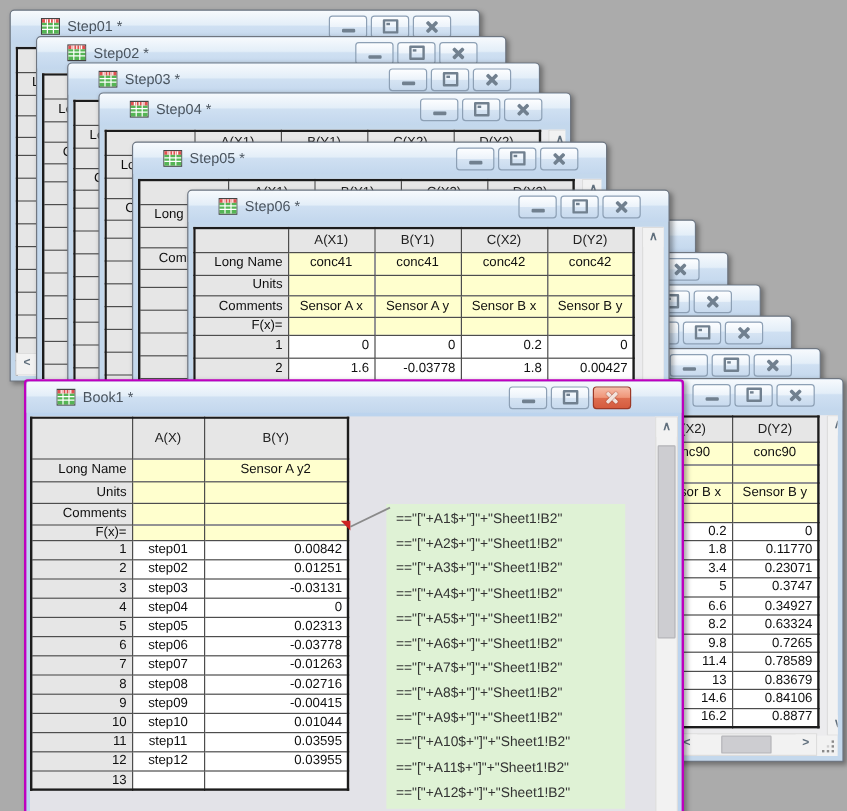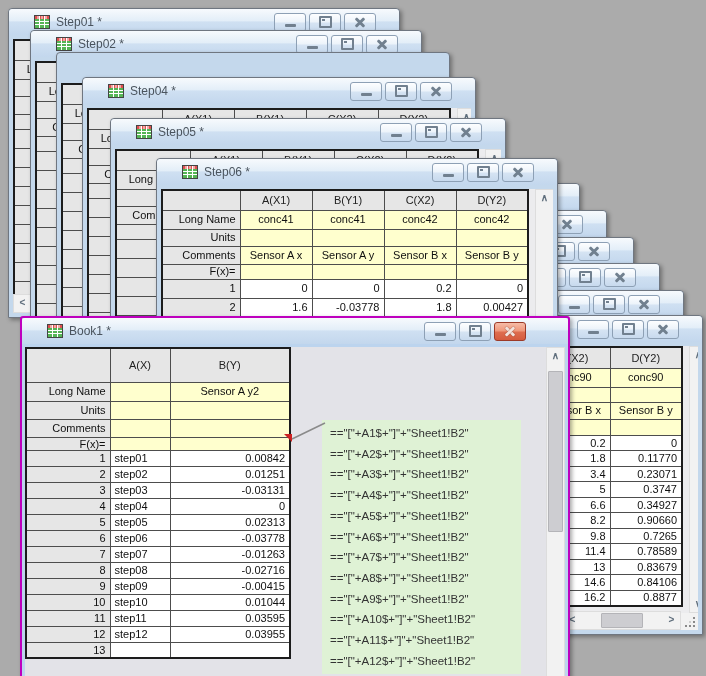--- a/index.html
+++ b/index.html
@@ -29,21 +29,21 @@
   .win.active .wbody{left:3px;right:3px;top:29px;bottom:3px;background:#E3E3E8;}
   table.sheet{border-collapse:collapse;table-layout:fixed;font-size:11px;color:#101010;
     background:#fff;position:absolute;left:0;top:0;}
   table.sheet td{border:1px solid #4D4D4D;padding:0 4px;overflow:hidden;white-space:nowrap;
     font-size:11px;line-height:1.1;}
   table.sheet{border:2px solid #1C1C1C;}
   td.ch{background:#E6E6E6;text-align:center;color:#222;}
   td.rh{background:#E6E6E6;text-align:right;}
   td.lab{background:#FFFFCE;text-align:center;}
   td.data{background:#FFFFFF;text-align:right;}
-  td.data.left{text-align:left;}
+  td.data.left{text-align:center;}
   .vscroll{position:absolute;top:0;width:17px;background:#F2F2F2;border:1px solid #DDDDDD;}
   .hscroll{position:absolute;height:17px;bottom:0;background:#F2F2F2;border:1px solid #DDDDDD;
     display:flex;}
   .sbtn{width:17px;height:16px;flex:0 0 auto;color:#606F7D;font-size:10px;font-weight:bold;
     text-align:center;line-height:15px;background:#F2F2F2;}
   .sthumb{position:absolute;background:#CDCDD1;border:1px solid #B4B4B8;border-radius:1px;}
   .tabarea{position:absolute;height:17px;bottom:0;left:0;background:#D8D8D8;border-top:1px solid #9a9a9a;}
   .corner{position:absolute;right:0;bottom:0;width:17px;height:17px;background:#F2F2F2;}
   .corner::after{content:"";position:absolute;right:3px;bottom:3px;width:2px;height:2px;background:#8A8A8A;
     box-shadow:-4px 0 #8A8A8A,0 -4px #8A8A8A,-4px -4px #CFCFCF,-8px 0 #8A8A8A,0 -8px #8A8A8A;}
@@ -345,20 +345,40 @@
           <div class="sbtn">∧</div>
         </div>
         <div class="hscroll" style="left: 0px; right: 0px;">
           <div class="sbtn">&lt;</div>
           <div style="flex: 1 1 0%; position: relative;"></div>
           <div class="sbtn">&gt;</div>
         </div>
       </div>
     </div>
     <div class="win" style="left: 56px; top: 52px; width: 392px; height: 308px; z-index: 22;">
+      <div class="titlebar">
+        <span class="wicon"><svg width="16" height="16" viewBox="0 0 16 16">
+            <rect x="0.5" y="1.5" width="15" height="13" fill="#FFFFFF" stroke="#444444"></rect>
+            <rect x="1" y="2" width="14" height="3" fill="#E05050"></rect>
+            <rect x="1" y="5" width="14" height="9" fill="#55B555"></rect>
+            <path stroke="#FFFFFF" stroke-width="1" d="M5.5 2v12 M10.5 2v12 M1 7.5h14 M1 10.5h14 M4 2v3 M8 2v3 M12 2v3" fill="none"></path>
+          </svg></span>
+        <span class="wtitle">Step03 *</span>
+        <span class="wbtns">
+          <span class="wbtn">
+            <span class="g-min"></span>
+          </span>
+          <span class="wbtn">
+            <span class="g-max"></span>
+          </span>
+          <span class="wbtn">
+            <span class="g-x"></span>
+          </span>
+        </span>
+      </div>
       <div class="wbody">
         <table class="sheet">
           <colgroup>
             <col style="width: 74px;">
             <col style="width: 72px;">
             <col style="width: 72px;">
             <col style="width: 72px;">
             <col style="width: 72px;">
           </colgroup>
           <tbody>
@@ -1741,21 +1761,21 @@
               <td class="data"></td>
               <td class="data"></td>
               <td class="data">6.6</td>
               <td class="data">0.34927</td>
             </tr>
             <tr style="height: 15.5px;">
               <td class="rh">6</td>
               <td class="data"></td>
               <td class="data"></td>
               <td class="data">8.2</td>
-              <td class="data">0.90660</td>
+              <td class="data">0.63324</td>
             </tr>
             <tr style="height: 15.5px;">
               <td class="rh">7</td>
               <td class="data"></td>
               <td class="data"></td>
               <td class="data">9.8</td>
               <td class="data">0.7265</td>
             </tr>
             <tr style="height: 15.5px;">
               <td class="rh">8</td>

